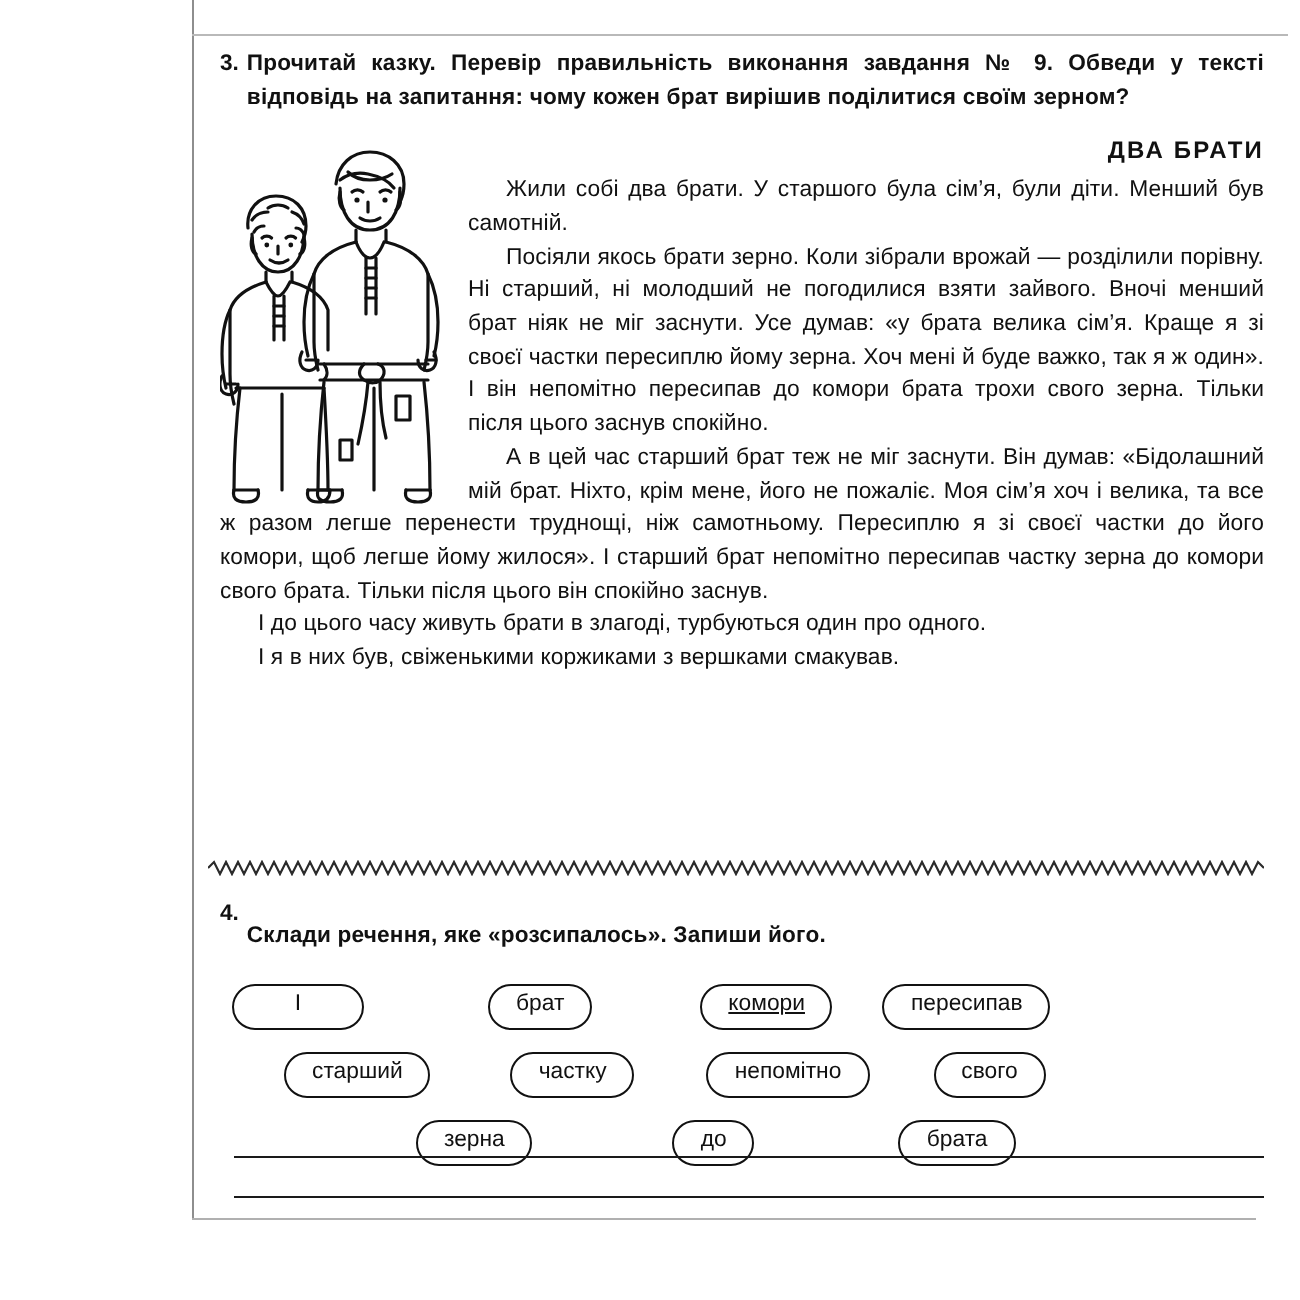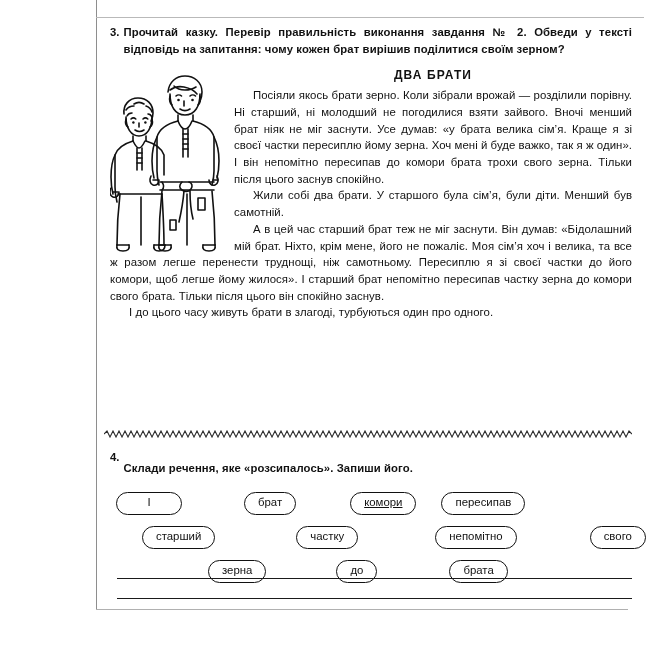--- a/index.html
+++ b/index.html
@@ -82,21 +82,21 @@
     letter-spacing: .1px;
   }
   #task4 .task-prompt { text-align: left; margin-top: 11px; }
 
   
   .story {
     position: relative;
     margin-top: 11px;
   }
   .story-title {
-    text-align: center;
+    text-align: right;
     font-size: 12px;
     font-weight: bold;
     letter-spacing: 1.1px;
     margin-left: 112px;
   }
   .story-subtitle {
     text-align: center;
     font-size: 11px;
     font-style: italic;
     font-weight: bold;
@@ -181,21 +181,21 @@
 
 <div id="page">
 
   <div class="margin-rule"></div>
   <div class="top-rule"></div>
 
   <section class="exercise" id="task3">
 
     <div class="task-head">
       <span class="task-num">3.</span>
-      <span class="task-prompt">Прочитай казку. Перевір правильність виконання завдання № 2. Обведи у тексті відповідь на запитання: чому кожен брат вирішив поділитися своїм зерном?</span>
+      <span class="task-prompt">Прочитай казку. Перевір правильність виконання завдання № 9. Обведи у тексті відповідь на запитання: чому кожен брат вирішив поділитися своїм зерном?</span>
     </div>
 
     <div class="story clearfix">
 
       <div class="illustration">
         <svg width="118" height="182" viewBox="0 0 118 182" xmlns="http://www.w3.org/2000/svg" fill="none" stroke="#111111" stroke-width="1.6" stroke-linecap="round" stroke-linejoin="round">
 
           <path d="M58 22c1-10 8-16 17-16s17 6 17 16c0 4-1 7-2 9"></path>
           <path d="M60 20c4-3 9-4 14-3 5 1 10 3 13 7"></path>
           <path d="M64 16c3 3 7 4 11 4s8-1 11-3"></path>
@@ -293,24 +293,25 @@
           <path d="M7 175h12"></path>
             <path d="M44 175h11"></path>
           <path d="M7 175c-1 4 1 6 6 6s7-2 6-6"></path>
           <path d="M44 175c-1 4 1 6 5 6s6-2 6-6"></path>
         </svg>
       </div>
 
       <div class="story-title">ДВА БРАТИ</div>
 
       <div class="story-body">
+        <p>Жили собі два брати. У старшого була сім’я, були діти. Менший був самотній.</p>
         <p>Посіяли якось брати зерно. Коли зібрали врожай — розділили порівну. Ні старший, ні молодший не погодилися взяти зайвого. Вночі менший брат ніяк не міг заснути. Усе думав: «у брата велика сім’я. Краще я зі своєї частки пересиплю йому зерна. Хоч мені й буде важко, так я ж один». І він непомітно пересипав до комори брата трохи свого зерна. Тільки після цього заснув спокійно.</p>
-        <p>Жили собі два брати. У старшого була сім’я, були діти. Менший був самотній.</p>
         <p>А в цей час старший брат теж не міг заснути. Він думав: «Бідолашний мій брат. Ніхто, крім мене, його не пожаліє. Моя сім’я хоч і велика, та все ж разом легше перенести труднощі, ніж самотньому. Пересиплю я зі своєї частки до його комори, щоб легше йому жилося». І старший брат непомітно пересипав частку зерна до комори свого брата. Тільки після цього він спокійно заснув.</p>
         <p>І до цього часу живуть брати в злагоді, турбуються один про одного.</p>
+        <p>І я в них був, свіженькими коржиками з вершками смакував.</p>
       </div>
     </div>
   </section>
 
   <div class="divider">
     <svg width="528" height="8" viewBox="0 0 528 8" xmlns="http://www.w3.org/2000/svg">
       <path d="M0 4 L3 1 L6 7 L9 1 L12 7 L15 1 L18 7 L21 1 L24 7 L27 1 L30 7 L33 1 L36 7 L39 1 L42 7 L45 1 L48 7 L51 1 L54 7 L57 1 L60 7 L63 1 L66 7 L69 1 L72 7 L75 1 L78 7 L81 1 L84 7 L87 1 L90 7 L93 1 L96 7 L99 1 L102 7 L105 1 L108 7 L111 1 L114 7 L117 1 L120 7 L123 1 L126 7 L129 1 L132 7 L135 1 L138 7 L141 1 L144 7 L147 1 L150 7 L153 1 L156 7 L159 1 L162 7 L165 1 L168 7 L171 1 L174 7 L177 1 L180 7 L183 1 L186 7 L189 1 L192 7 L195 1 L198 7 L201 1 L204 7 L207 1 L210 7 L213 1 L216 7 L219 1 L222 7 L225 1 L228 7 L231 1 L234 7 L237 1 L240 7 L243 1 L246 7 L249 1 L252 7 L255 1 L258 7 L261 1 L264 7 L267 1 L270 7 L273 1 L276 7 L279 1 L282 7 L285 1 L288 7 L291 1 L294 7 L297 1 L300 7 L303 1 L306 7 L309 1 L312 7 L315 1 L318 7 L321 1 L324 7 L327 1 L330 7 L333 1 L336 7 L339 1 L342 7 L345 1 L348 7 L351 1 L354 7 L357 1 L360 7 L363 1 L366 7 L369 1 L372 7 L375 1 L378 7 L381 1 L384 7 L387 1 L390 7 L393 1 L396 7 L399 1 L402 7 L405 1 L408 7 L411 1 L414 7 L417 1 L420 7 L423 1 L426 7 L429 1 L432 7 L435 1 L438 7 L441 1 L444 7 L447 1 L450 7 L453 1 L456 7 L459 1 L462 7 L465 1 L468 7 L471 1 L474 7 L477 1 L480 7 L483 1 L486 7 L489 1 L492 7 L495 1 L498 7 L501 1 L504 7 L507 1 L510 7 L513 1 L516 7 L519 1 L522 7 L525 1 L528 4" fill="none" stroke="#2b2b2b" stroke-width="1.1"></path>
     </svg>
   </div>
 
@@ -323,21 +324,21 @@
 
     <div class="pill-rows">
 
       <div class="pill-row" style="padding-left:6px;">
         <div class="pill" style="width:66px;">І</div>
         <div class="pill" style="margin-left:62px;">брат</div>
         <div class="pill" style="margin-left:54px;text-decoration:underline;">комори</div>
         <div class="pill" style="margin-left:25px;text-align:center;">пересипав</div>
       </div>
 
-      <div class="pill-row" style="padding-left:32px;gap:41px;">
+      <div class="pill-row" style="padding-left:32px;">
         <div class="pill">старший</div>
         <div class="pill" style="margin-left:40px;">частку</div>
         <div class="pill" style="margin-left:36px;">непомітно</div>
         <div class="pill" style="margin-left:32px;text-align:right;">свого</div>
       </div>
 
       <div class="pill-row" style="padding-left:98px;">
         <div class="pill">зерна</div>
         <div class="pill" style="margin-left:70px;">до</div>
         <div class="pill" style="margin-left:72px;text-align:center;">брата</div>

